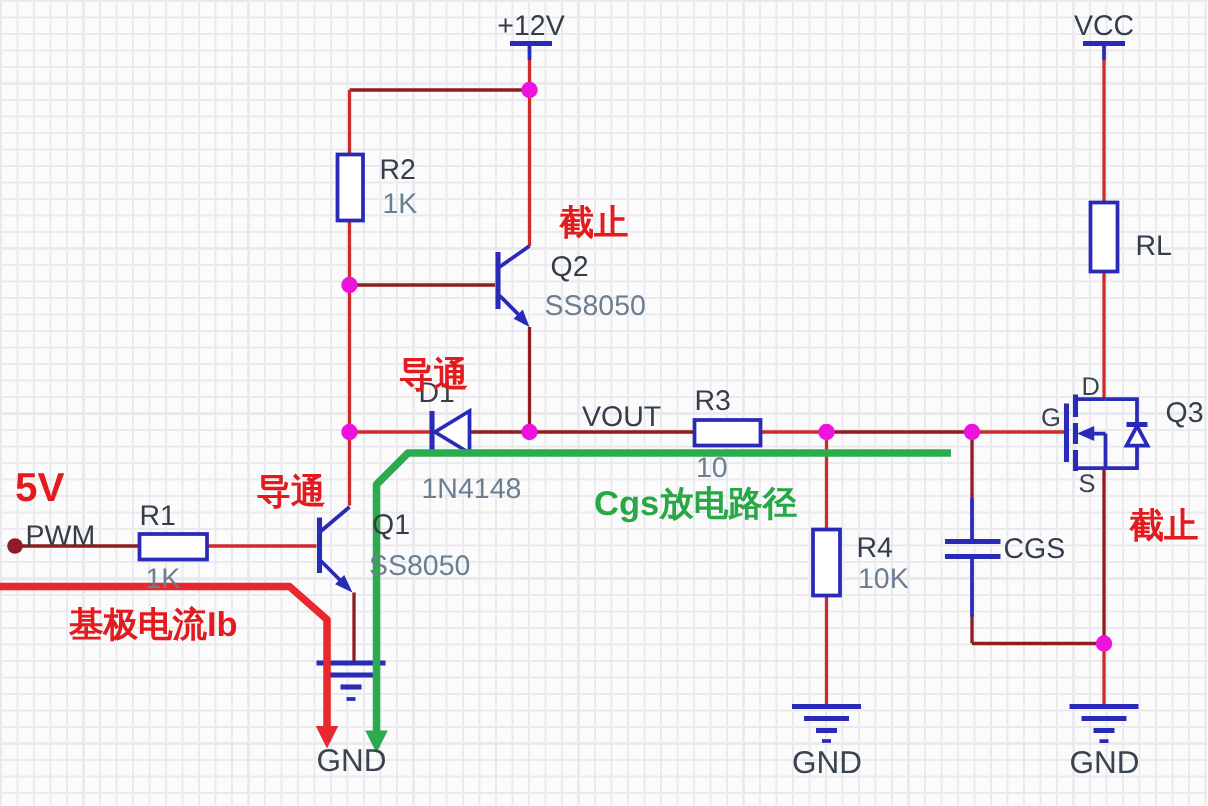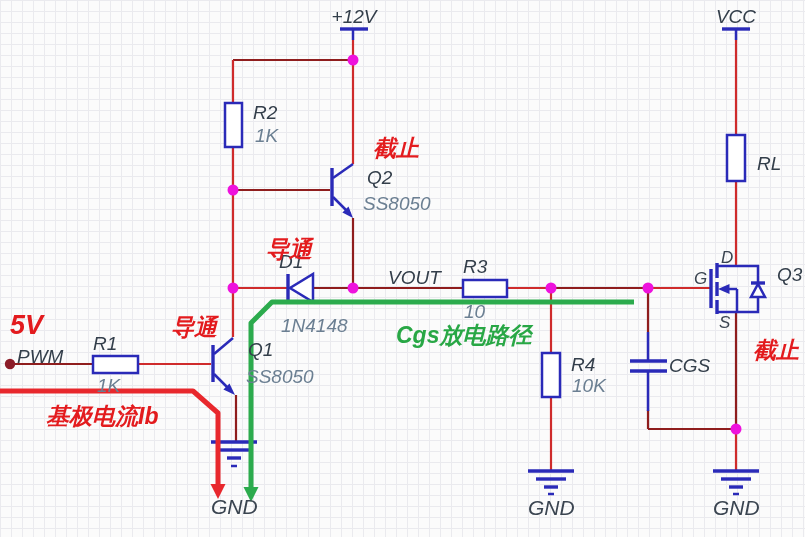--- a/index.html
+++ b/index.html
@@ -8,21 +8,20 @@
     width:805px;height:537px;
     overflow:hidden;
     background-color:#fbfbfb;
     background-image:
       linear-gradient(#eaeaee 1px, transparent 1px),
       linear-gradient(90deg, #eaeaee 1px, transparent 1px),
       linear-gradient(#dddde3 1px, transparent 1px),
       linear-gradient(90deg, #dddde3 1px, transparent 1px);
     background-size:11px 11px,11px 11px,55px 55px,55px 55px;
     font-family:"Liberation Sans","DejaVu Sans",sans-serif;
-    font-style:italic;
   }
   svg{position:absolute;left:0;top:0;}
   text{font-family:"Liberation Sans","DejaVu Sans",sans-serif;}
   .ref{fill:#333e4a;font-size:19px;}
   .pin{fill:#3a4450;font-size:17px;}
   .val{fill:#6b7f92;font-size:19px;}
   .net{fill:#333e4a;font-size:19px;}
   .gnd{fill:#3a4450;font-size:21px;}
   .cn-red{fill:#e31b1e;font-size:23px;font-weight:bold;}
   .cn-green{fill:#28a745;font-size:23px;font-weight:bold;}

